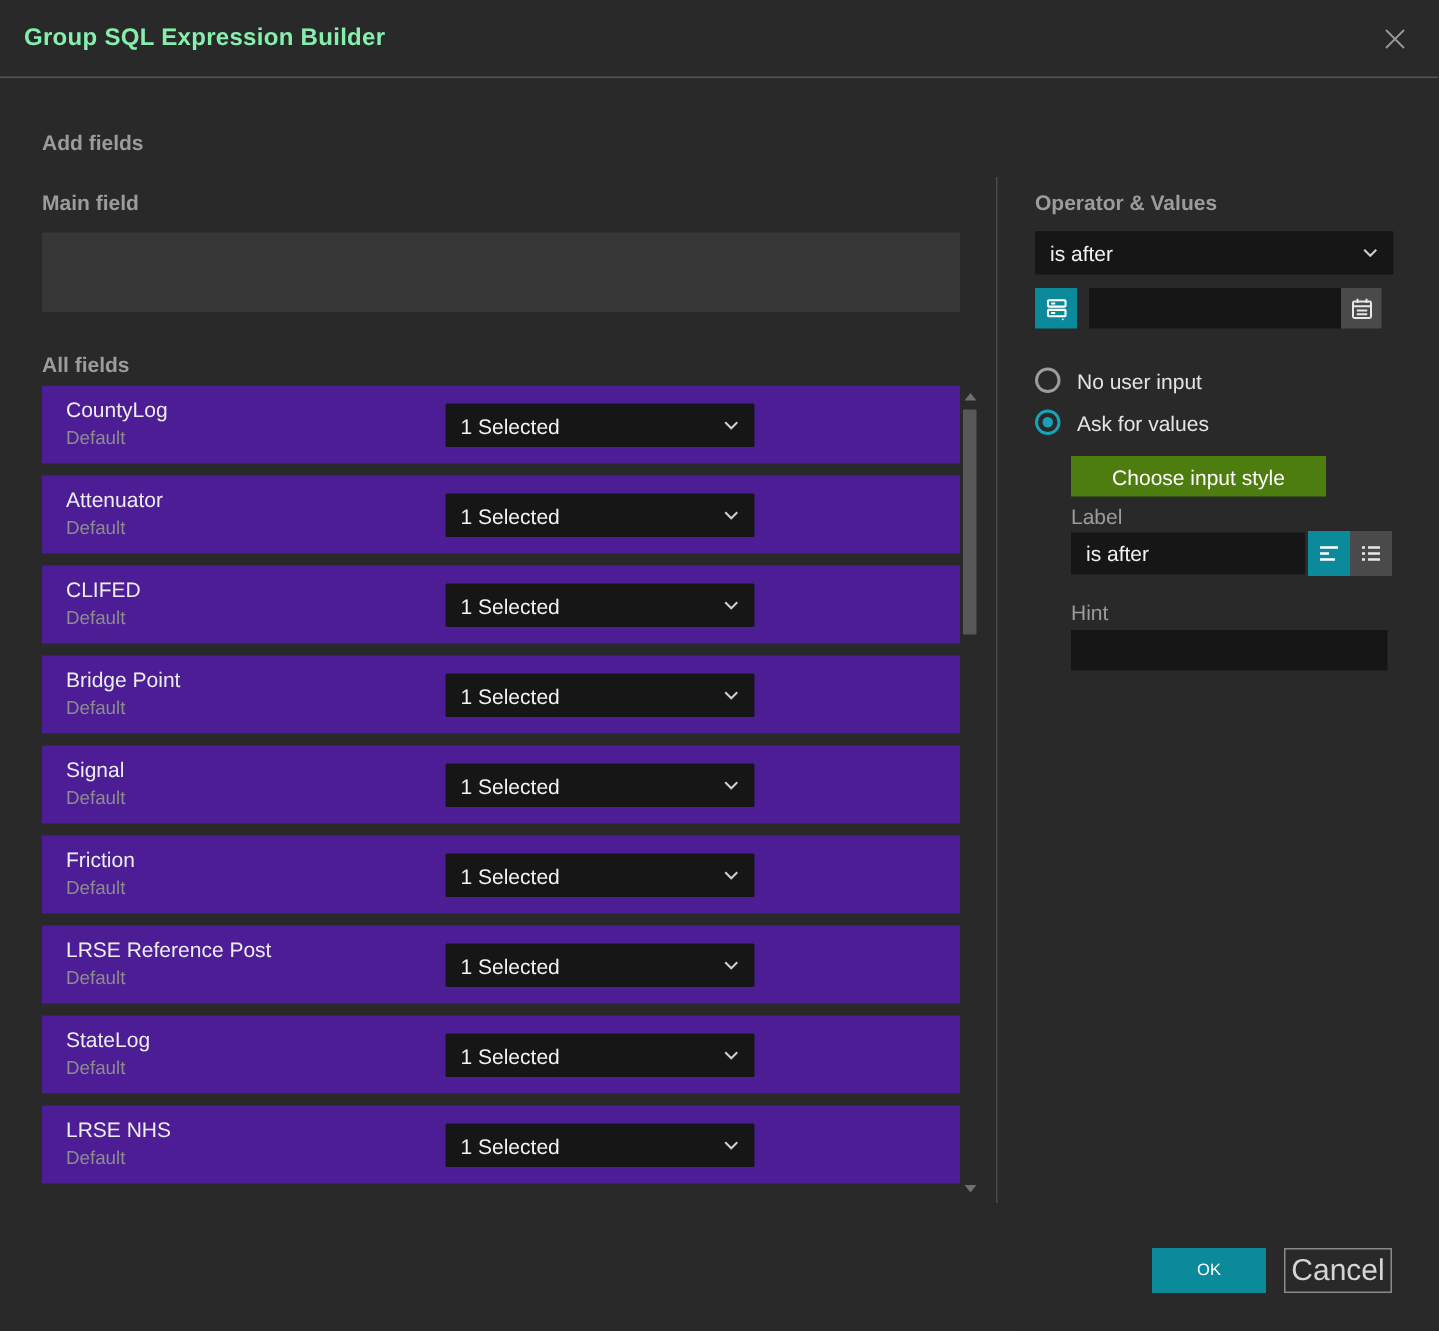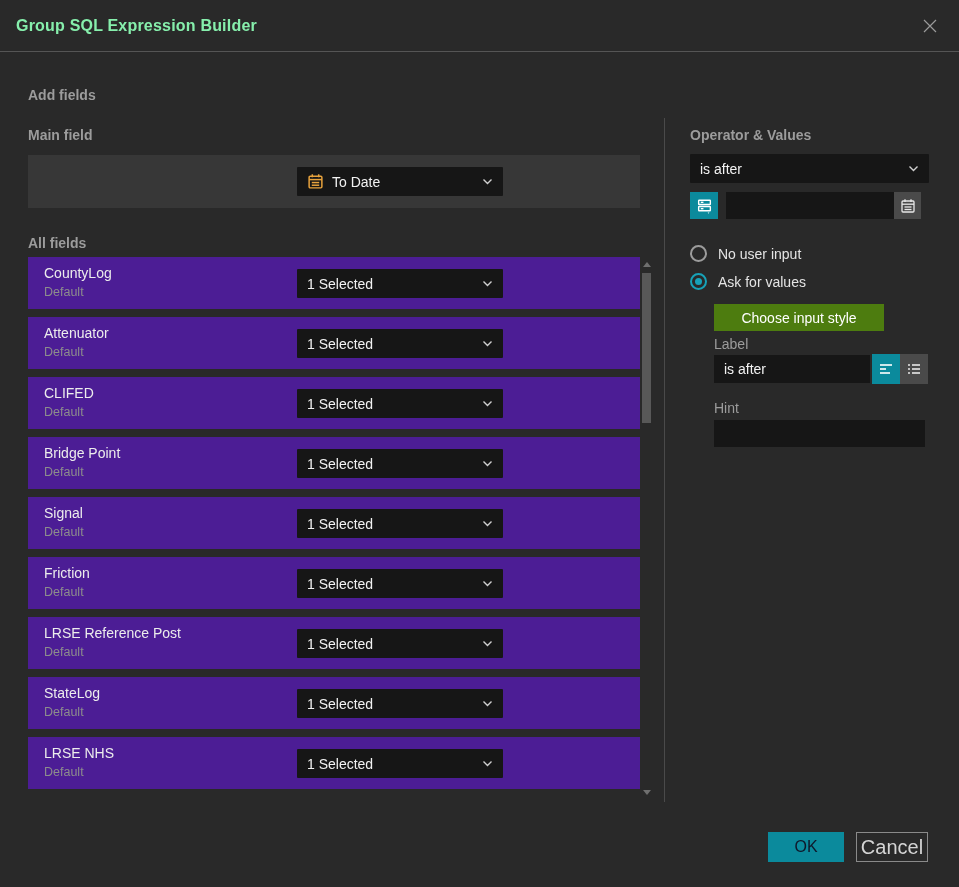--- a/index.html
+++ b/index.html
@@ -112,22 +112,22 @@
   .tog.inactive { background:#4a4a4a; }
   .hint-input {
     position:absolute; left:714px; top:420px; width:211px; height:27px;
     background:#161616; border:none; color:#f2f2f2; font-size:14px; padding:0 10px;
     font-family:inherit;
   }
 
   
   .footer { position:absolute; right:31px; top:832px; display:flex; gap:12px; }
   .btn-ok {
-    width:76px; height:30px; background:#0b8a9c; color:#0f172a; border:none;
-    font-size:16px; cursor:pointer; font-family:inherit;
+    width:76px; height:30px; background:#0b8a9c; color:#ffffff; border:none;
+    font-size:11px; cursor:pointer; font-family:inherit;
   }
   .btn-cancel {
     width:72px; height:30px; background:transparent; color:#d4d4d4;
     border:1px solid #8a8a8a; font-size:20px; cursor:pointer; font-family:inherit;
   }
 </style>
 </head>
 <body>
 
 <div class="titlebar">
@@ -136,36 +136,20 @@
     <svg width="16" height="16" viewBox="0 0 16 16">
         <path d="M2 2 L14 14 M14 2 L2 14" stroke="#9a9a9a" stroke-width="1.2"></path>
       </svg>
   </div>
 </div>
 
 <div class="sec-heading" style="left:28px; top:87px;">Add fields</div>
 <div class="sec-heading" style="left:28px; top:127px;">Main field</div>
 
 <div class="main-field-box">
-  <div class="dd dd-todate">
-    <span class="cal">
-      <svg width="17" height="17" viewBox="0 0 16 16" fill="none" stroke="#e8a33d" stroke-width="1.4">
-        <rect x="2" y="3" width="12" height="11" rx="1"></rect>
-        <line x1="2" y1="6.2" x2="14" y2="6.2"></line>
-        <line x1="5" y1="1.2" x2="5" y2="4"></line>
-        <line x1="11" y1="1.2" x2="11" y2="4"></line>
-        <line x1="4.5" y1="9" x2="11.5" y2="9"></line>
-        <line x1="4.5" y1="11.5" x2="11.5" y2="11.5"></line>
-      </svg>
-    </span>
-    <span class="dd-text">To Date</span>
-    <svg width="11" height="7" viewBox="0 0 11 7">
-        <path d="M1.5 1.5 L5.5 5.5 L9.5 1.5" stroke="#cfcfcf" stroke-width="1.4" fill="none"></path>
-      </svg>
-  </div>
 </div>
 
 <div class="sec-heading" style="left:28px; top:235px;">All fields</div>
 
 <div class="list">
   <div class="row">
     <div class="row-name">CountyLog</div>
     <div class="row-sub">Default</div>
     <div class="dd">
       <span class="dd-text">1 Selected</span>

